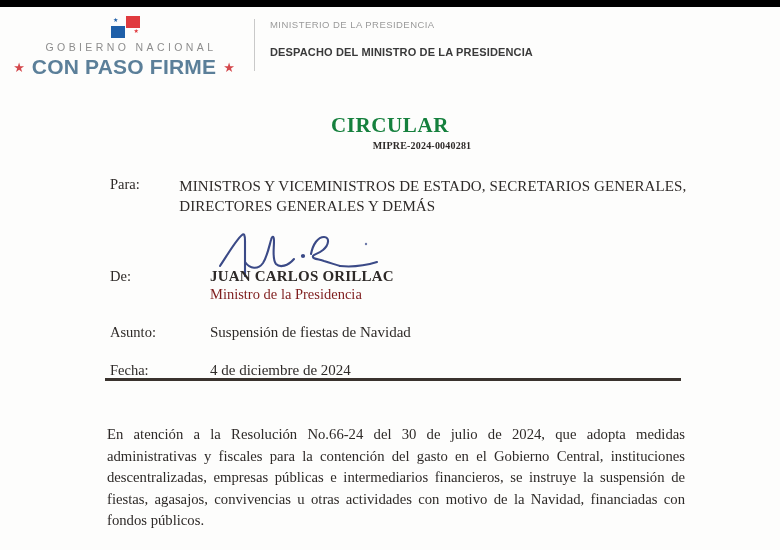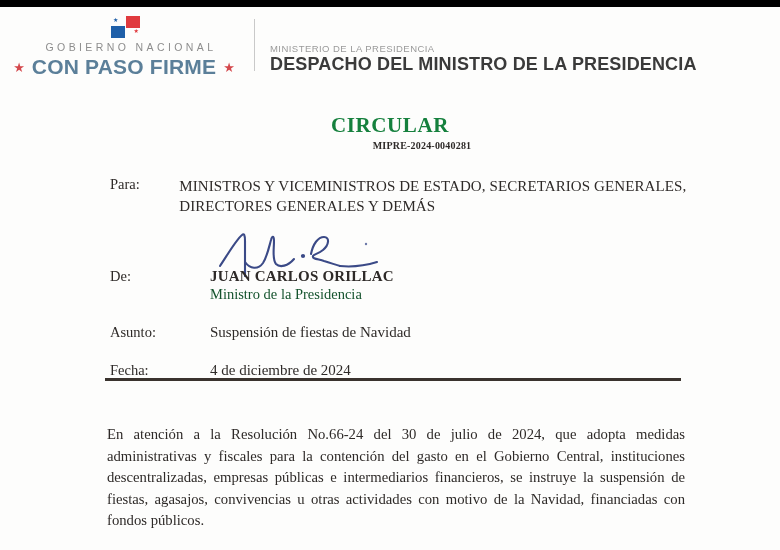--- a/index.html
+++ b/index.html
@@ -112,36 +112,36 @@
   .divider-v {
     width: 1px;
     height: 52px;
     background: #c9c9c9;
     margin-top: 12px;
     margin-left: 6px;
   }
 
   .ministry-block {
     padding-left: 15px;
-    padding-top: 36px;
+    padding-top: 12px;
   }
   .ministry-small {
     font-family: "Liberation Sans", sans-serif;
     font-size: 9.5px;
     color: #9a9a9a;
     letter-spacing: 0.45px;
     white-space: nowrap;
   }
   .ministry-big {
     font-family: "Liberation Sans", sans-serif;
-    font-size: 18px;
+    font-size: 11px;
     font-weight: bold;
     color: #3a3a3a;
     letter-spacing: 0.15px;
-    margin-top: 0;
+    margin-top: 16px;
     white-space: nowrap;
   }
 
   
   .doc-title {
     position: absolute;
     top: 113px; left: 0;
     width: 780px;
     text-align: center;
     font-family: "Liberation Serif", serif;
@@ -195,21 +195,21 @@
   .de-name {
     font-family: "Liberation Serif", serif;
     font-size: 15px;
     font-weight: bold;
     color: #2e2a28;
     letter-spacing: 0.2px;
   }
   .de-role {
     font-family: "Liberation Serif", serif;
     font-size: 14.5px;
-    color: #14532d;
+    color: #7f1d1d;
     margin-top: 1px;
   }
 
   
   .signature {
     position: absolute;
     top: 232px;
     left: 214px;
     width: 200px;
     height: 45px;

